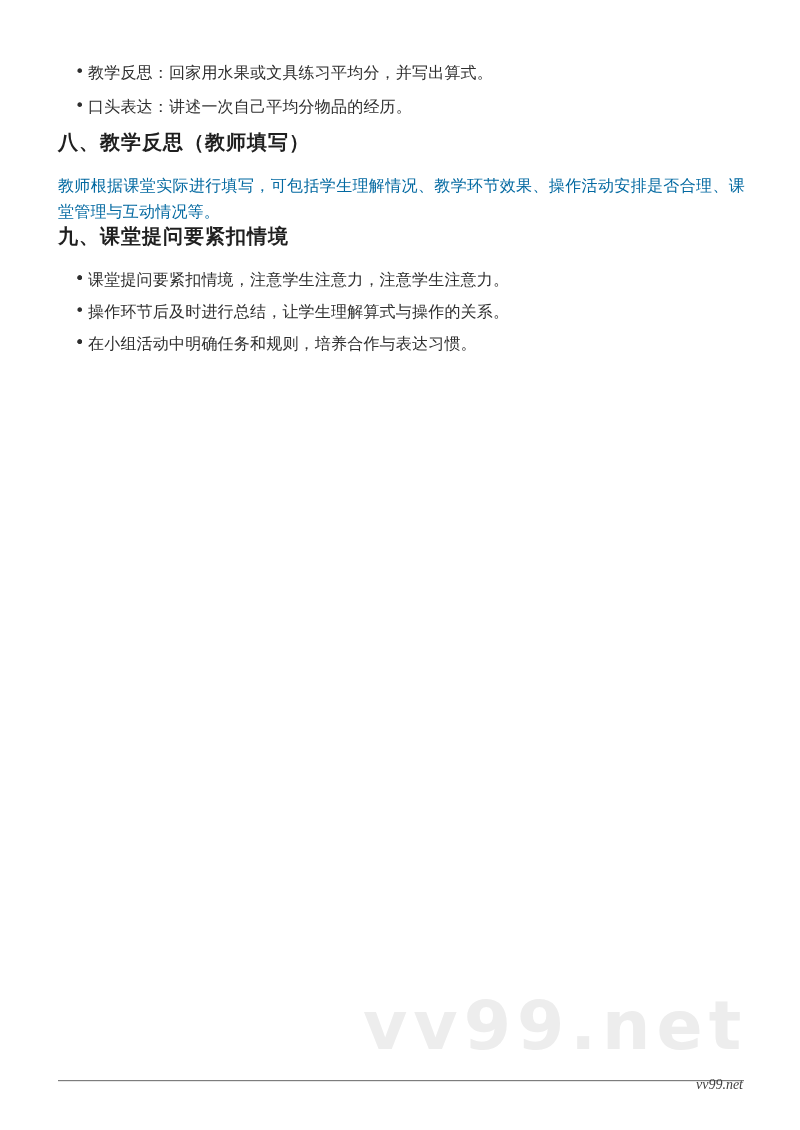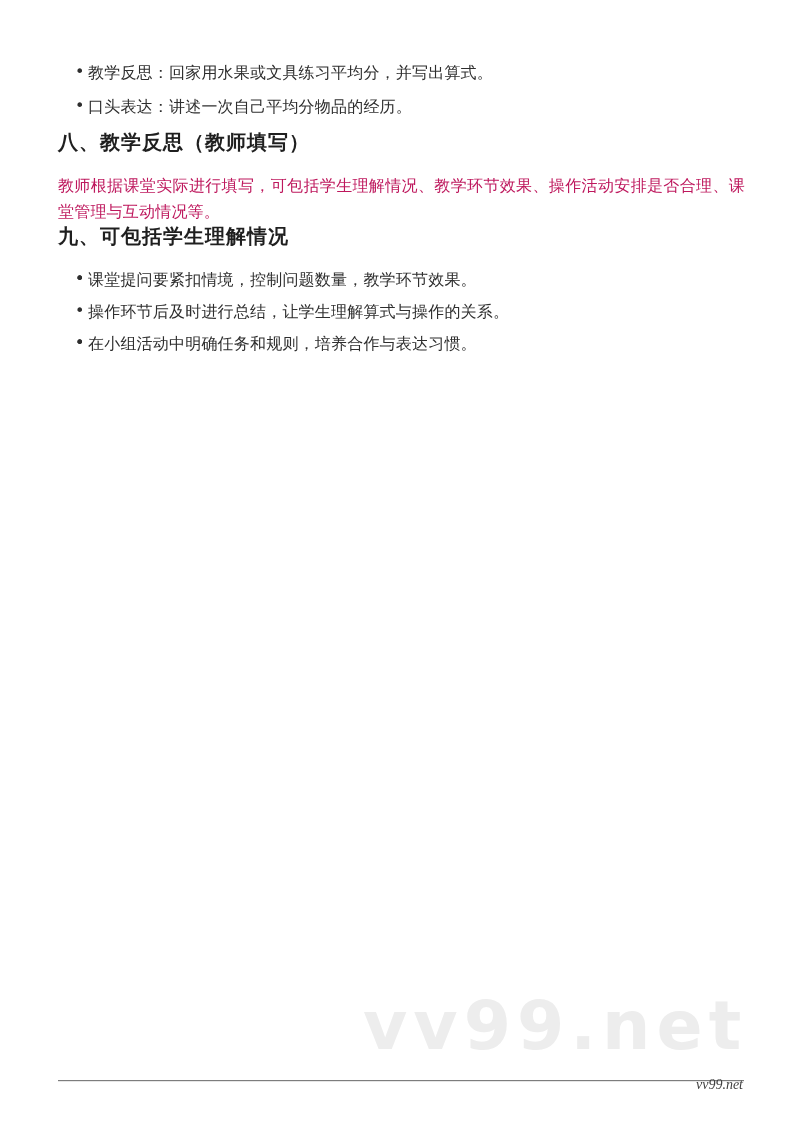--- a/index.html
+++ b/index.html
@@ -55,21 +55,21 @@
   .heading-8 { margin-top: 35px; }
   .heading-9 { margin-top: 19px; }
   p.sec-paragraph {
     margin: 20px 0 0 0;
     width: 687px;
     font-size: 16px;
     line-height: 26px;
     letter-spacing: 0.2px;
     text-align: justify;
     text-justify: inter-ideograph;
-    color: #be185d;
+    color: #0369a1;
   }
   .sec9-list { margin-top: 23px !important; }
   .watermark {
     position: absolute;
     left: 363px;
     top: 986px;
     font-family: "DejaVu Sans", sans-serif;
     font-weight: bold;
     font-size: 68px;
     letter-spacing: 6px;
@@ -110,29 +110,29 @@
     <li>
       <span class="bullet-glyph">•</span>
       <span>口头表达：讲述一次自己平均分物品的经历。</span>
     </li>
   </ul>
 
   <h2 class="sec-heading heading-8">八、教学反思（教师填写）</h2>
 
   <p class="sec-paragraph">教师根据课堂实际进行填写，可包括学生理解情况、教学环节效果、操作活动安排是否合理、课堂管理与互动情况等。</p>
 
-  <h2 class="sec-heading heading-9">九、可包括学生理解情况</h2>
+  <h2 class="sec-heading heading-9">九、课堂提问要紧扣情境</h2>
 
   <ul class="bullet-list sec9-list">
     <li>
       <span class="bullet-glyph">•</span>
     </li>
     <li>
       <span class="bullet-glyph">•</span>
-      <span>课堂提问要紧扣情境，控制问题数量，教学环节效果。</span>
+      <span>课堂提问要紧扣情境，注意学生注意力，注意学生注意力。</span>
     </li>
     <li>
       <span class="bullet-glyph">•</span>
       <span>操作环节后及时进行总结，让学生理解算式与操作的关系。</span>
     </li>
     <li>
       <span class="bullet-glyph">•</span>
     </li>
     <li>
       <span class="bullet-glyph">•</span>

